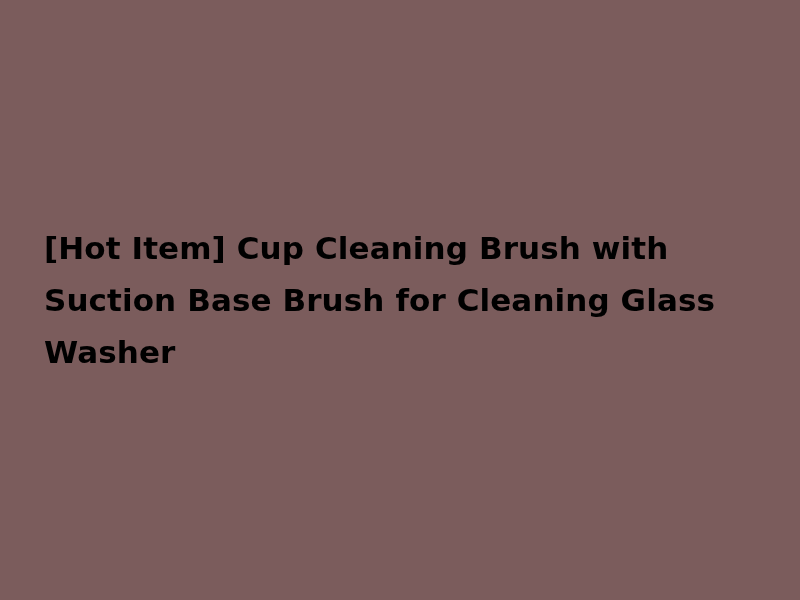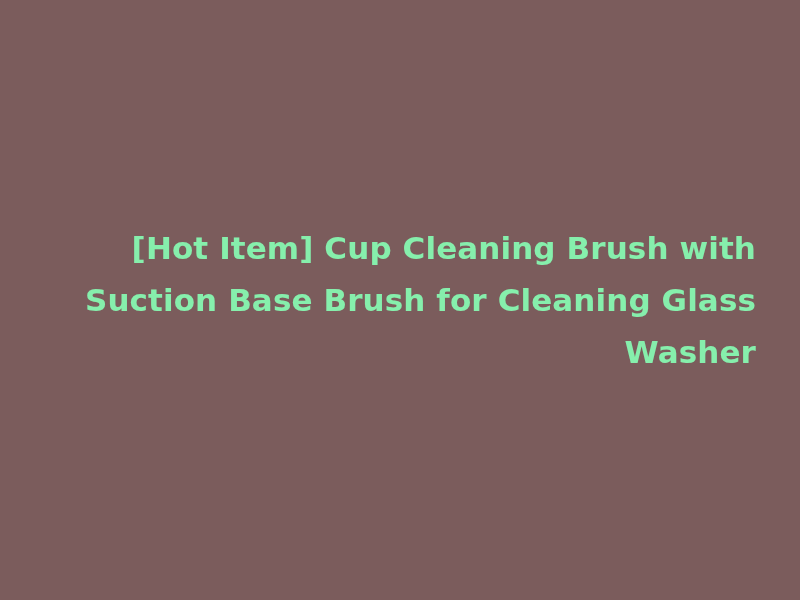--- a/index.html
+++ b/index.html
@@ -26,27 +26,27 @@
     align-items: center;
     justify-content: center;
   }
 
   
   #product-title {
     box-sizing: border-box;
     width: 712px;
     margin: 16px;
     padding: 0;
-    text-align: right;
+    text-align: left;
     font-family: "DejaVu Sans", "Liberation Sans", sans-serif;
     font-weight: bold;
     font-size: 31px;
     line-height: 52px;
     letter-spacing: 0.1px;
-    color: #86efac;
+    color: #000000;
     word-wrap: break-word;
     overflow-wrap: break-word;
     -webkit-font-smoothing: antialiased;
   }
 </style>
 </head>
 <body>
 
 <div id="placeholder-card">
 

